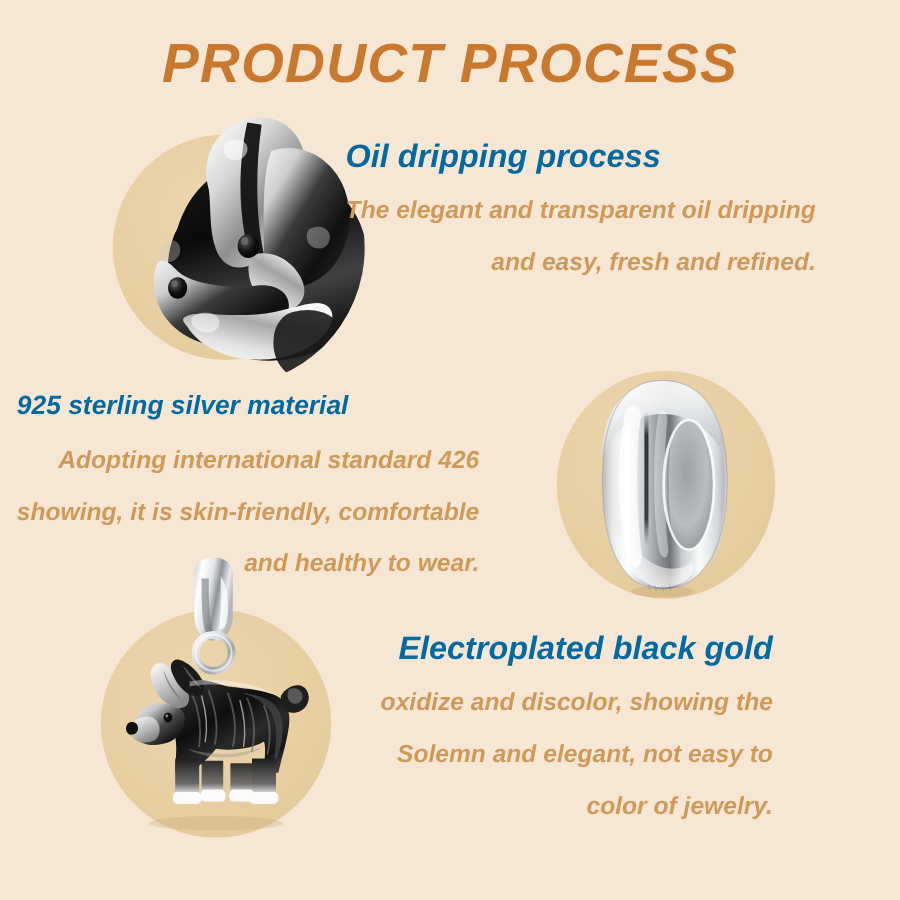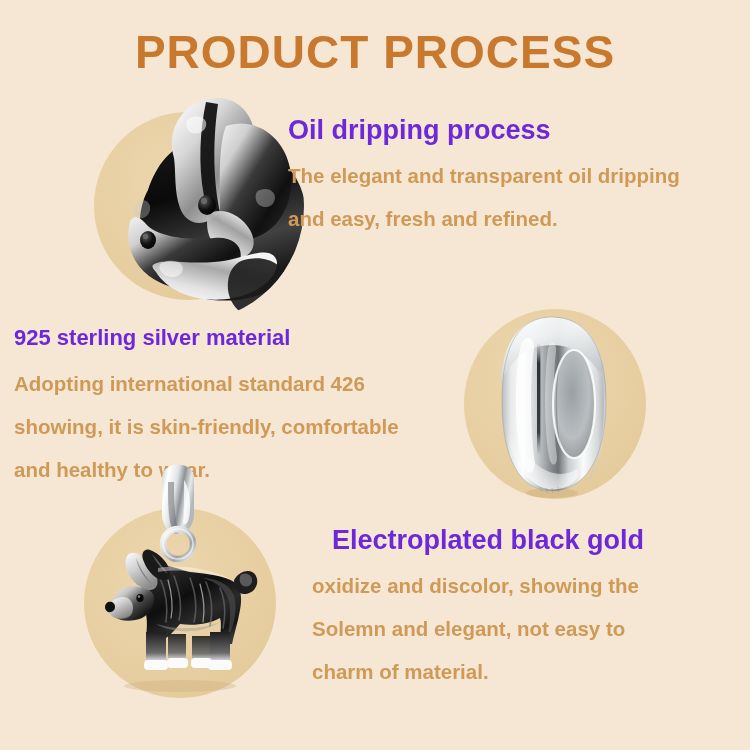--- a/index.html
+++ b/index.html
@@ -12,20 +12,21 @@
     background: #f6e7d4;
     font-family: "Liberation Sans", sans-serif;
     overflow: hidden;
   }
   #page {
     position: relative;
     width: 684px;
     height: 750px;
     background: #f6e7d4;
     overflow: hidden;
+    font-style: italic;
   }
 
   
   #title {
     position: absolute;
     left: 0;
     top: 24px;
     width: 750px;
     text-align: center;
     font-size: 46px;
@@ -50,34 +51,35 @@
 
   .photo-wrap {
     position: absolute;
     inset: 0;
     border-radius: 50%;
   }
 
   
   .block { position: absolute; }
   .heading {
-    color: #6d28d9;
+    color: #0369a1;
     font-weight: bold;
     font-size: 26px;
     line-height: 32px;
     white-space: nowrap;
     font-family: "Liberation Sans", sans-serif;
   }
   .body-line {
     color: #cf9a57;
     font-weight: bold;
     font-size: 21px;
     line-height: 43px;
     white-space: nowrap;
     font-family: "Liberation Sans", sans-serif;
+    text-align: right;
   }
 
   #block-1 { left: 288px; top: 114px; }
   #block-1 .heading { font-size: 27px; }
   #block-2 { left: 14px;  top: 322px; }
   #block-2 .heading { font-size: 22px; }
   #block-3 { left: 312px; top: 524px; }
   #block-3 .heading { font-size: 27px; margin-left: 20px; }
 
   #block-1 .body-line { font-size: 20.5px; }
@@ -402,16 +404,16 @@
 
         <path d="M74,60 C96,56 126,60 148,72 C126,64 96,60 74,64 Z" fill="#ffffff" opacity="0.4"></path>
       </svg>
     </div>
   </div>
 
   <div class="block" id="block-3">
     <div class="heading">Electroplated black gold</div>
     <div class="body-line">oxidize and discolor, showing the</div>
     <div class="body-line">Solemn and elegant, not easy to</div>
-    <div class="body-line">charm of material.</div>
+    <div class="body-line">color of jewelry.</div>
   </div>
 
 </div>
 
 </body></html>

